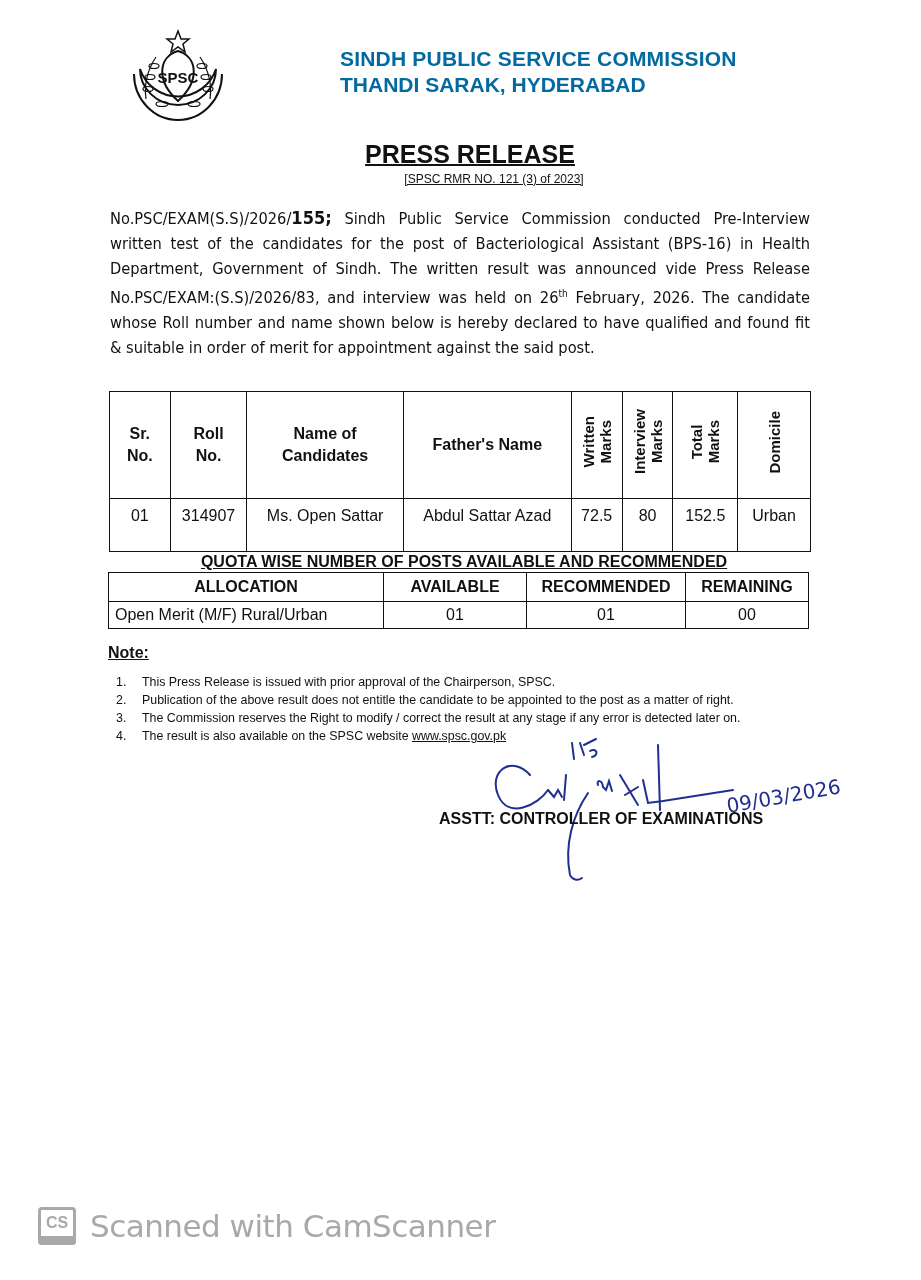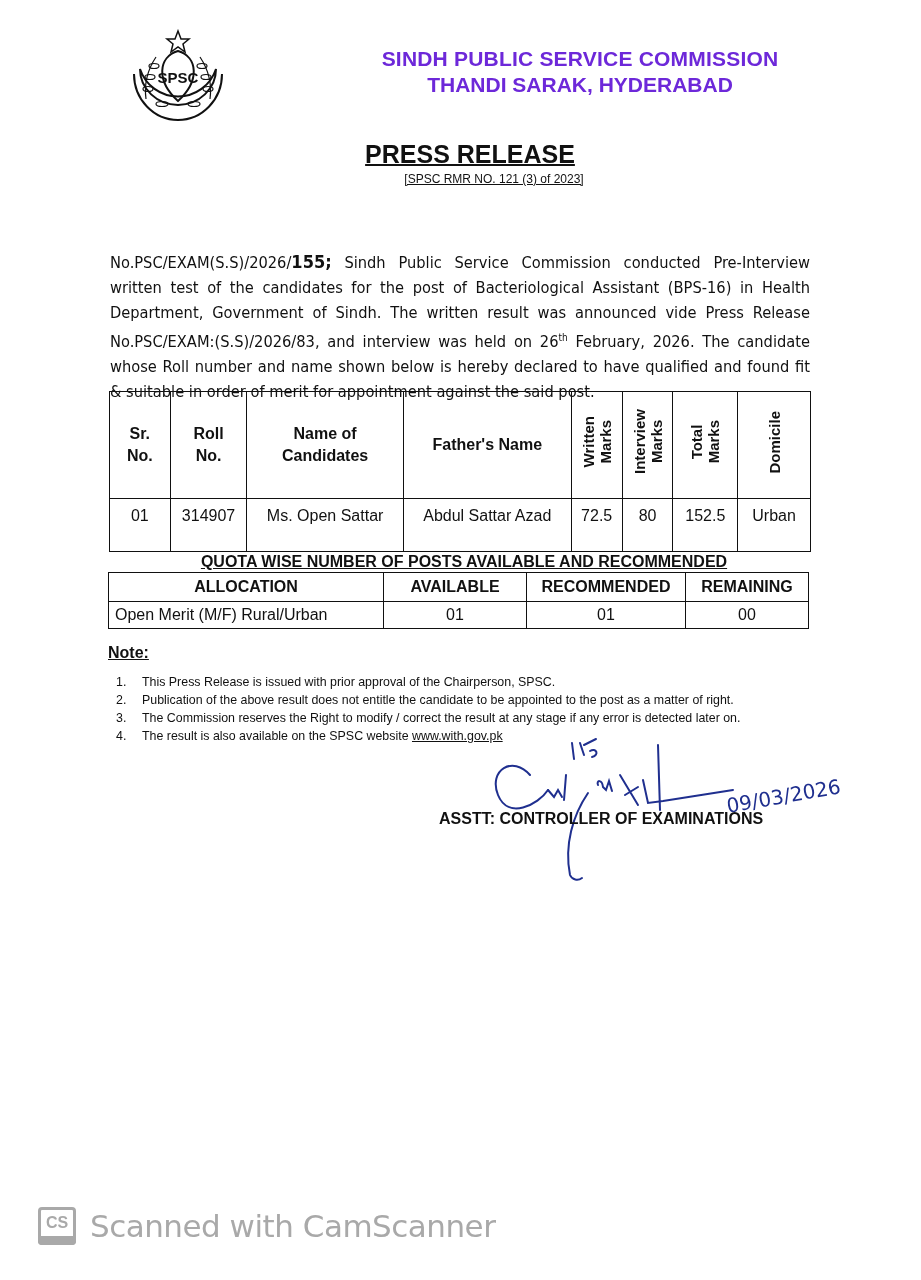--- a/index.html
+++ b/index.html
@@ -2,33 +2,32 @@
 <html><head>
 <meta charset="utf-8">
 <style>
   html, body { margin: 0; padding: 0; }
   body {
     width: 921px; height: 1280px; position: relative; overflow: hidden;
     background: #ffffff; color: #111;
     font-family: "Liberation Sans", "DejaVu Sans", sans-serif;
   }
   .logo { position: absolute; left: 126px; top: 29px; width: 104px; height: 100px; }
-  .header { position: absolute; left: 340px; top: 46px; width: 480px; text-align: center; font-weight: bold; color: #6d28d9; }
+  .header { position: absolute; left: 340px; top: 46px; width: 480px; font-weight: bold; color: #0369a1; }
   .header .l1 { font-size: 21px; letter-spacing: 0.2px; line-height: 26px; }
   .header .l2 { font-size: 21px; line-height: 26px; }
   .header .l3 { font-size: 19px; line-height: 26px; }
   .pr-title { position: absolute; left: 0; top: 140px; width: 940px; text-align: center; font-weight: bold; font-size: 25px; }
   .pr-title span { text-decoration: underline; text-decoration-thickness: 2px; }
   .pr-ref { position: absolute; left: 0; top: 172px; width: 940px; text-align: center; font-size: 12px; }
   .pr-ref span { text-decoration: underline; margin-left: 48px; }
   .body-text {
     position: absolute; left: 110px; top: 205px; width: 700px;
     font-size: 16.3px; line-height: 25px; text-align: justify;
     font-family: "DejaVu Sans Condensed", "Liberation Sans", sans-serif;
-    margin-top: 44px;
   }
   .body-text b { font-size: 18px; }
   table { border-collapse: collapse; }
   .results { position: absolute; left: 109px; top: 391px; width: 702px; }
   .results th, .results td { border: 1.6px solid #111; text-align: center; font-size: 16px; padding: 0; }
   .results th { height: 106px; font-weight: bold; line-height: 22px; }
   .results td { height: 44px; vertical-align: top; padding-top: 8px; }
   .vert { writing-mode: vertical-rl; transform: rotate(180deg); display: inline-block; font-size: 15px; line-height: 17px; white-space: pre-line; }
   .quota-title { position: absolute; left: 109px; top: 553px; width: 710px; text-align: center; font-weight: bold; font-size: 16px; }
   .quota-title span { text-decoration: underline; }
@@ -146,21 +145,21 @@
   <li>
       <span class="num">2.</span>
       <span>Publication of the above result does not entitle the candidate to be appointed to the post as a matter of right.</span>
     </li>
   <li>
       <span class="num">3.</span>
       <span>The Commission reserves the Right to modify / correct the result at any stage if any error is detected later on.</span>
     </li>
   <li>
       <span class="num">4.</span>
-      <span><span>The result is also available on the SPSC website </span><a>www.with.gov.pk</a></span>
+      <span><span>The result is also available on the SPSC website </span><a>www.spsc.gov.pk</a></span>
     </li>
 </ul>
 
 <div class="signature">
   <svg width="390" height="150" viewBox="0 0 390 150">
     <g fill="none" stroke="#1f2f8f" stroke-width="2" stroke-linecap="round">
       <path d="M42,40 C25,20 0,35 10,60 C20,85 50,70 60,55"></path>
       <path d="M60,55 L66,62 L70,55 L74,62"></path>
       <path d="M78,40 L76,65"></path>
       <path d="M84,8 L86,24 M92,8 L96,20 M96,10 L108,4 M102,16 C108,12 112,20 104,22"></path>

